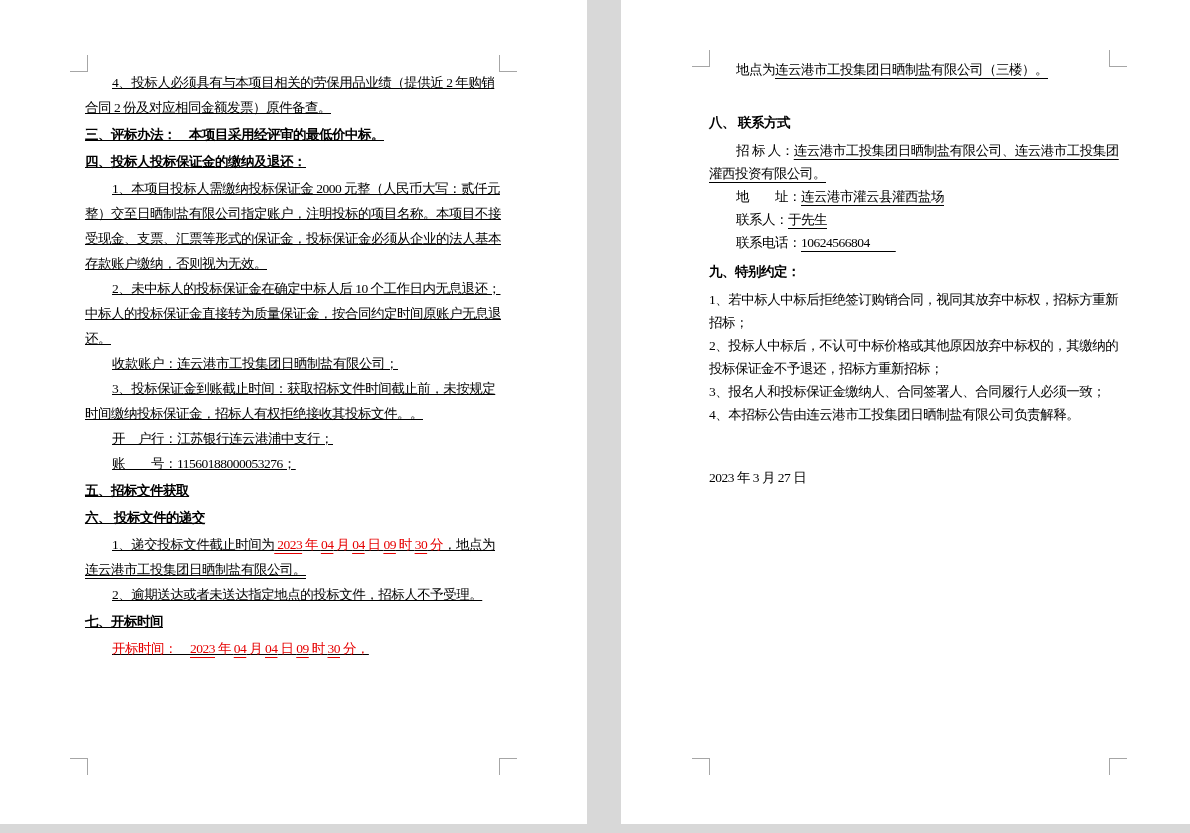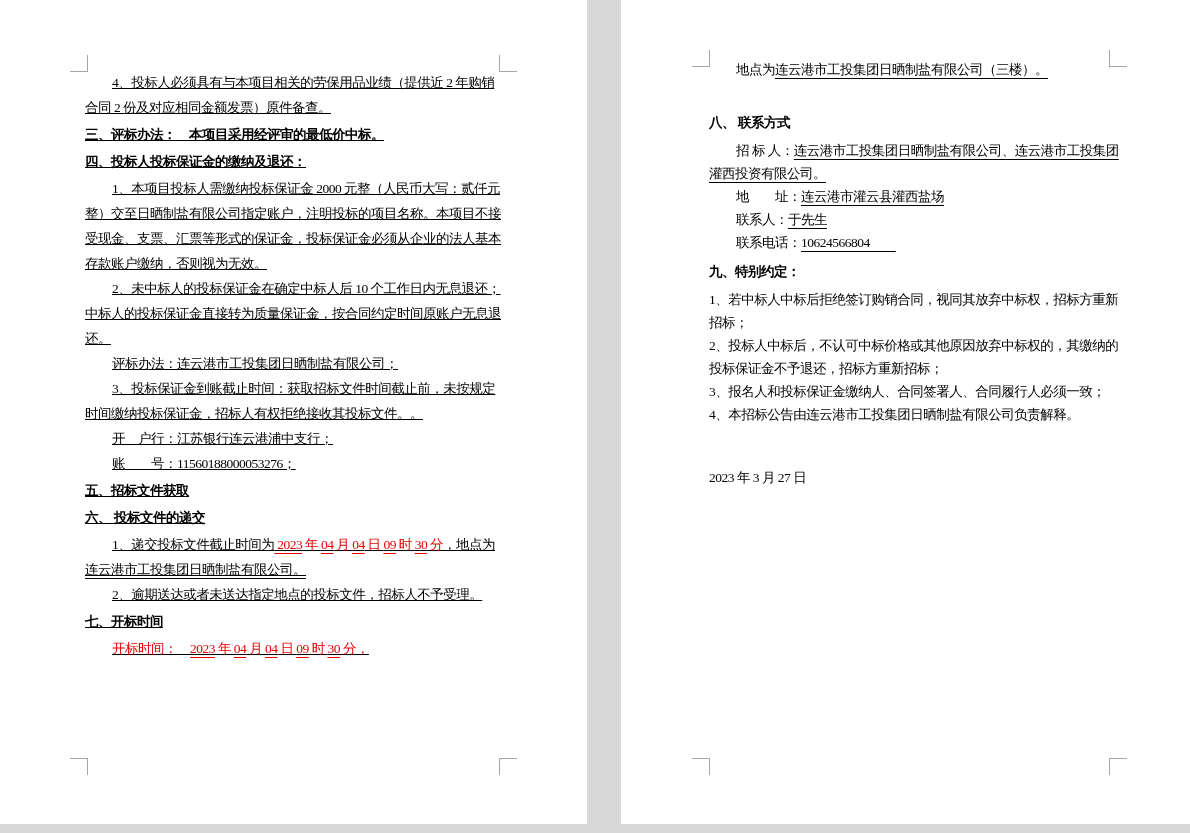--- a/index.html
+++ b/index.html
@@ -53,21 +53,21 @@
   <div class="crop tl"></div>
   <div class="crop tr"></div>
   <div class="crop bl"></div>
   <div class="crop br"></div>
   <div class="content">
       <p class="body"><span>4、投标人必须具有与本项目相关的劳保用品业绩（提供近 2 年购销合同 2 份及对应相同金额发票）原件备查。</span></p>
       <p class="heading"><span>三、评标办法：　本项目采用经评审的最低价中标。</span></p>
       <p class="heading"><span>四、投标人投标保证金的缴纳及退还：</span></p>
       <p class="body"><span>1、本项目投标人需缴纳投标保证金 2000 元整（人民币大写：贰仟元整）交至日晒制盐有限公司指定账户，注明投标的项目名称。本项目不接受现金、支票、汇票等形式的保证金，投标保证金必须从企业的法人基本存款账户缴纳，否则视为无效。</span></p>
       <p class="body"><span>2、未中标人的投标保证金在确定中标人后 10 个工作日内无息退还；中标人的投标保证金直接转为质量保证金，按合同约定时间原账户无息退还。</span></p>
-      <p class="body"><span>评标办法：连云港市工投集团日晒制盐有限公司；</span></p>
+      <p class="body"><span>收款账户：连云港市工投集团日晒制盐有限公司；</span></p>
       <p class="body"><span>3、投标保证金到账截止时间：获取招标文件时间截止前，未按规定时间缴纳投标保证金，招标人有权拒绝接收其投标文件。。</span></p>
       <p class="body"><span>开　户行：江苏银行连云港浦中支行；</span></p>
       <p class="body"><span>账　　号：11560188000053276；</span></p>
       <p class="heading"><span>五、招标文件获取</span></p>
       <p class="heading"><span>六、 投标文件的递交</span></p>
       <p class="body"><span>1、递交投标文件截止时间为</span><span class="red u"> 2023</span><span class="red"> 年 </span><span class="red u">04</span><span class="red"> 月 </span><span class="red u">04</span><span class="red"> 日 </span><span class="red u">09</span><span class="red"> 时 </span><span class="red u">30</span><span class="red"> 分</span><span>，地点为</span><span class="u">连云港市工投集团日晒制盐有限公司。 </span></p>
       <p class="body"><span>2、逾期送达或者未送达指定地点的投标文件，招标人不予受理。</span></p>
       <p class="heading"><span>七、开标时间</span></p>
       <p class="body"><span class="red">开标时间：　</span><span class="red u">2023</span><span class="red"> 年 </span><span class="red u">04</span><span class="red"> 月 </span><span class="red u">04</span><span class="red"> 日 </span><span class="red u">09</span><span class="red"> 时 </span><span class="red u">30</span><span class="red"> 分，</span></p>
     </div>

